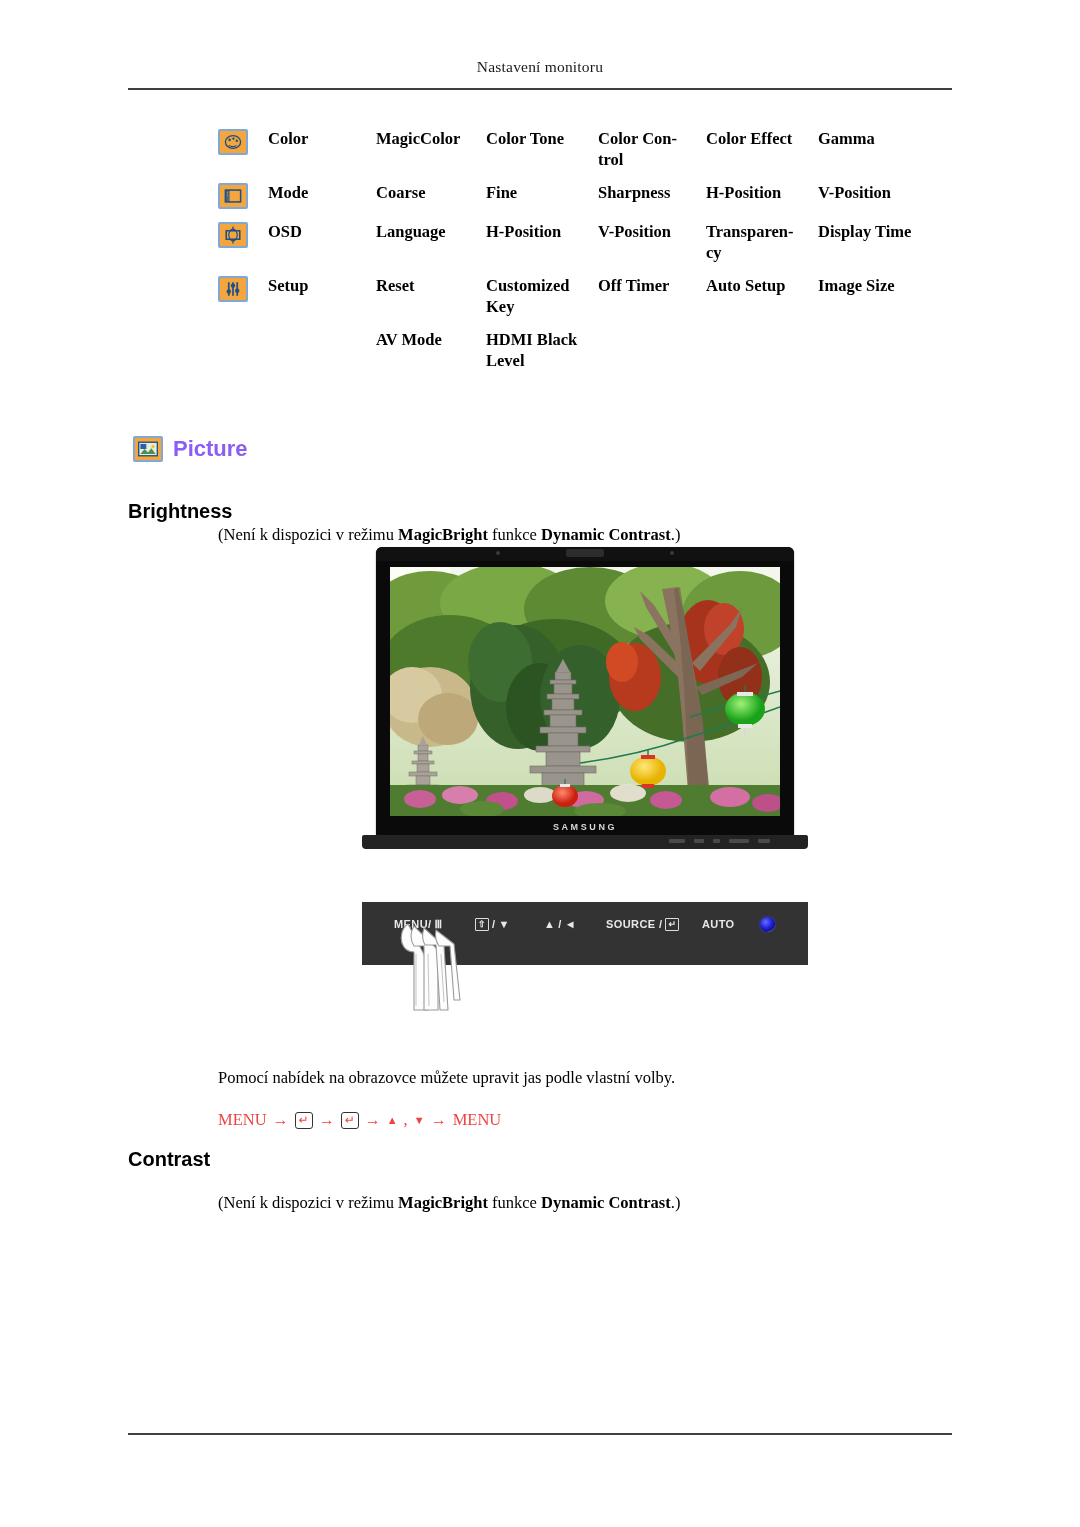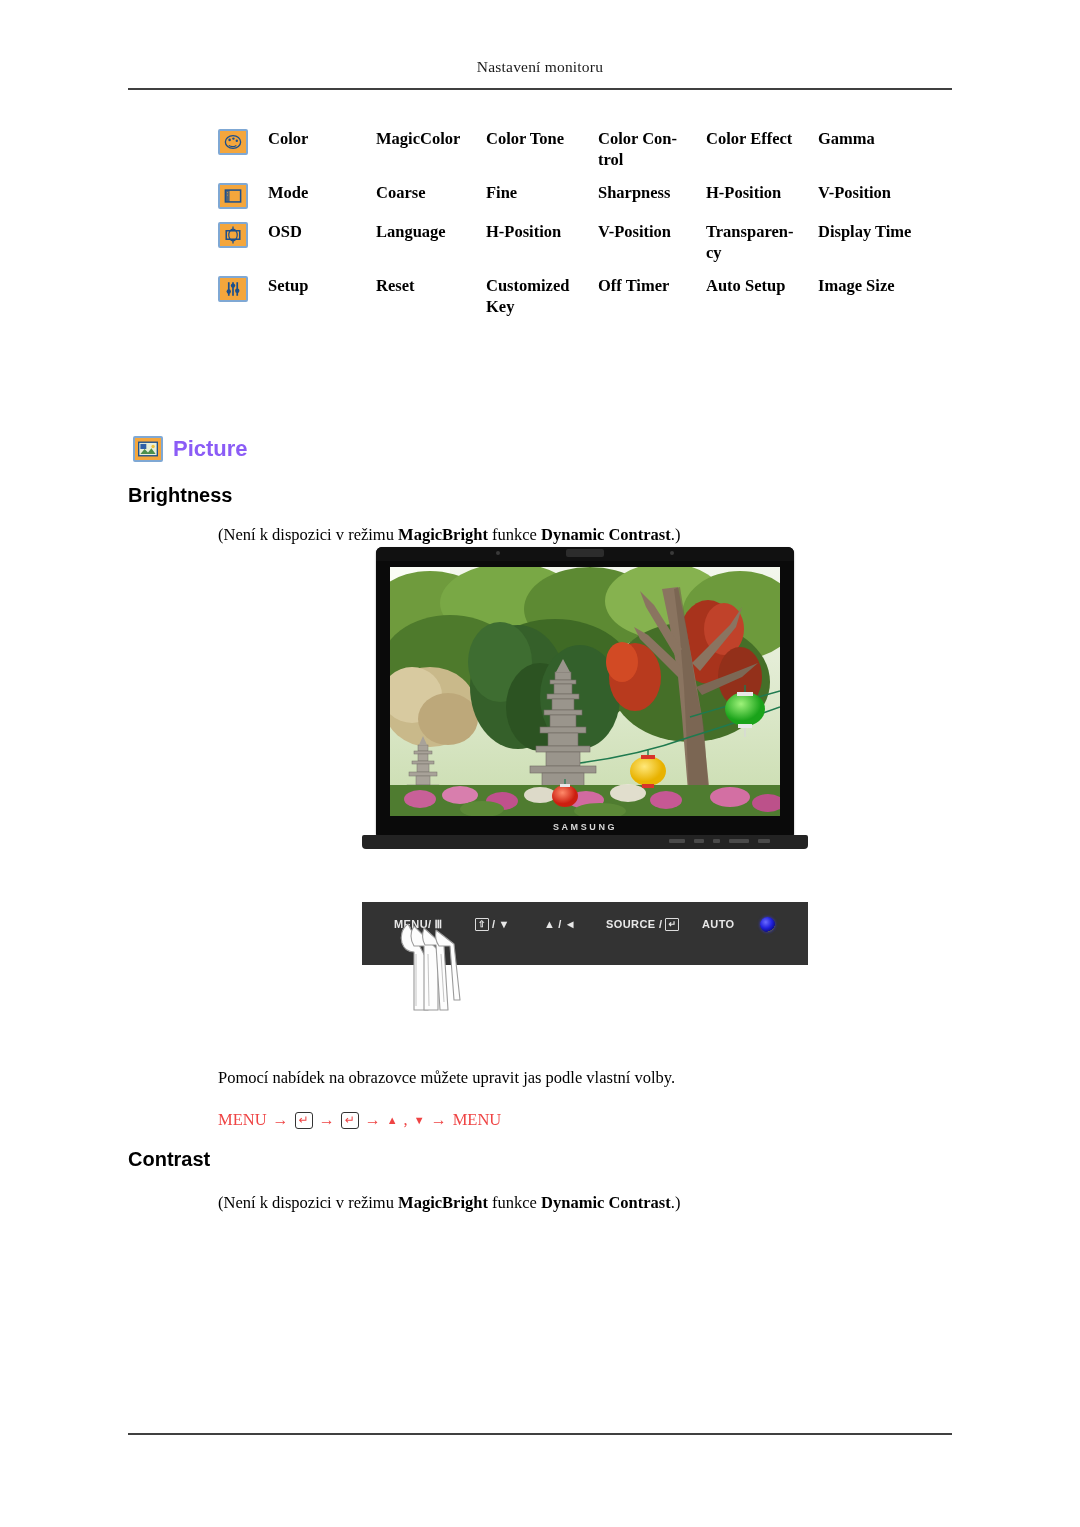--- a/index.html
+++ b/index.html
@@ -124,21 +124,21 @@
   }
 
   .h2-heading {
     position: absolute;
     left: 128px;
     font-family: "Liberation Sans", sans-serif;
     font-weight: bold;
     font-size: 20px;
     color: #000;
   }
-  #brightness-heading { top: 484px; }
+  #brightness-heading { top: 500px; }
   #contrast-heading  { top: 1148px; }
 
   .note-line {
     position: absolute;
     left: 218px;
     font-family: "Liberation Serif", serif;
     font-size: 16.5px;
     line-height: 22px;
     color: #000;
   }
@@ -413,20 +413,32 @@
     <div class="mm-cell mm-c1">Reset</div>
     <div class="mm-cell mm-c2">
       <span>Customized</span><br>
       <span>Key</span>
     </div>
     <div class="mm-cell mm-c3">Off Timer</div>
     <div class="mm-cell mm-c4">Auto Setup</div>
     <div class="mm-cell mm-c5">Image Size</div>
   </div>
 
+  <div class="menu-row subrow">
+    <div class="mm-iconcell"></div>
+    <div class="mm-label"></div>
+    <div class="mm-cell mm-c1">AV Mode</div>
+    <div class="mm-cell mm-c2">
+      <span>HDMI  Black</span><br>
+      <span>Level</span>
+    </div>
+    <div class="mm-cell mm-c3"></div>
+    <div class="mm-cell mm-c4"></div>
+    <div class="mm-cell mm-c5"></div>
+  </div>
 
 
 </div>
 
 <div class="picture-heading">
   <span class="pic-icon">
     <svg viewBox="0 0 30 26">
       <rect x="4" y="5" width="22" height="16" fill="#e8efd8" stroke="#1c4f8c" stroke-width="1.6"></rect>
       <rect x="6" y="7" width="7" height="6" fill="#2f5fa8"></rect>
       <path d="M6 19 l5 -6 l4 4 l4 -5 l5 7 z" fill="#4c8f4c"></path>

